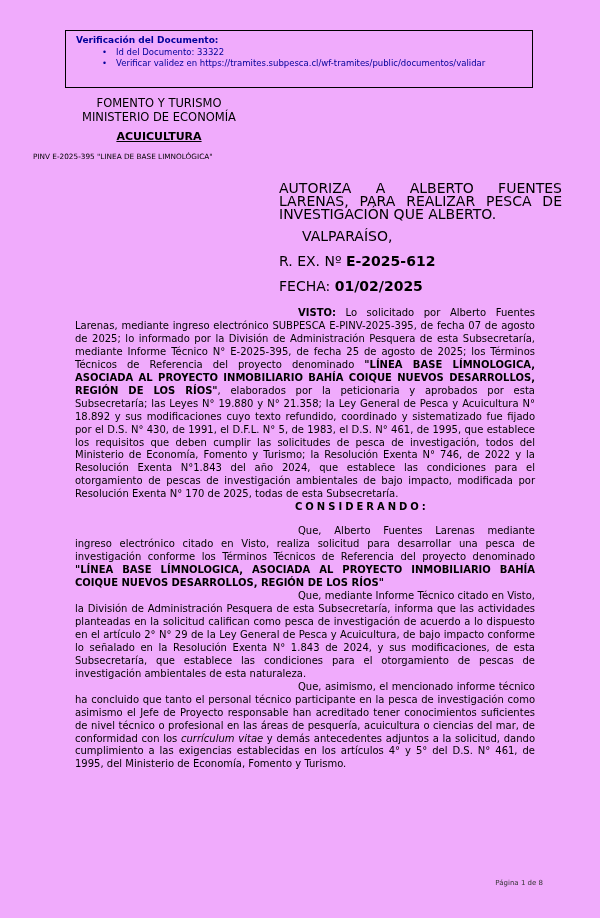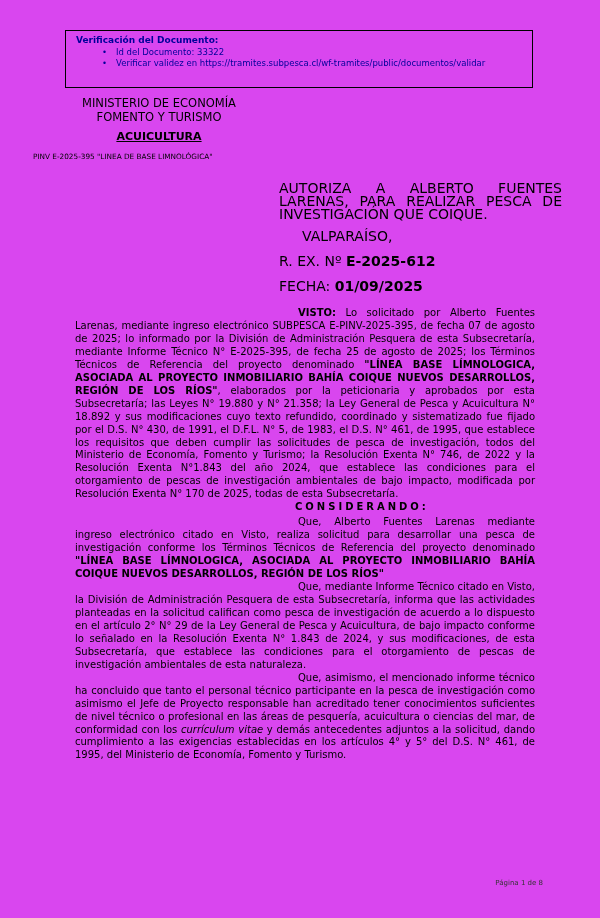--- a/index.html
+++ b/index.html
@@ -1,20 +1,20 @@
 <!DOCTYPE html>
 <html><head>
 <meta charset="utf-8">
 <style>
   html, body { margin: 0; padding: 0; background: #ffffff; }
   .page {
     position: relative;
     width: 600px;
     height: 918px;
-    background: #d946ef;
+    background: #f0abfc;
     font-family: "DejaVu Sans", "Liberation Sans", sans-serif;
     color: #000000;
     overflow: hidden;
   }
   
   .verify-box {
     position: absolute;
     left: 65px; top: 30px;
     width: 468px; height: 58px;
     box-sizing: border-box;
@@ -60,21 +60,21 @@
     line-height: 12.95px;
     text-align: justify;
   }
   .para { margin: 0; text-indent: 223px; }
   .considerando-heading {
     font-weight: bold;
     letter-spacing: 3px;
     padding-left: 220px;
     line-height: 12.95px;
   }
-  .para.after-heading { margin-top: 2px; }
+  .para.after-heading { margin-top: 11px; }
   
   .page-footer {
     position: absolute;
     top: 879px; right: 57px;
     font-size: 7px;
     color: #333333;
   }
 </style>
 </head>
 <body>
@@ -83,35 +83,35 @@
 
   <div class="verify-box">
     <div class="verify-title">Verificación del Documento:</div>
     <ul class="verify-list">
       <li class="verify-item"><span class="verify-bullet">•</span><span>Id del Documento: 33322</span></li>
       <li class="verify-item"><span class="verify-bullet">•</span><span>Verificar validez en https://tramites.subpesca.cl/wf-tramites/public/documentos/validar</span></li>
     </ul>
   </div>
 
   <div class="ministry-block">
+    <div class="ministry-line">FOMENTO Y TURISMO</div>
     <div class="ministry-line">MINISTERIO DE ECONOMÍA</div>
-    <div class="ministry-line">FOMENTO Y TURISMO</div>
     <div class="subsec-block">
       <div class="subsec-line">ACUICULTURA</div>
     </div>
     <div class="pinv-line">PINV E-2025-395 "LINEA DE BASE LIMNOLÓGICA"</div>
   </div>
 
   <div class="subject-block">
     <div class="subject-line">AUTORIZA A ALBERTO FUENTES</div>
     <div class="subject-line">LARENAS, PARA REALIZAR PESCA DE</div>
-    <div class="subject-line last">INVESTIGACIÓN QUE COIQUE.</div>
+    <div class="subject-line last">INVESTIGACIÓN QUE ALBERTO.</div>
     <div class="city-line">VALPARAÍSO,</div>
     <div class="rex-line"><span>R. EX. Nº </span><span class="b">E-2025-612</span></div>
-    <div class="fecha-line"><span>FECHA: </span><span class="b">01/09/2025</span></div>
+    <div class="fecha-line"><span>FECHA: </span><span class="b">01/02/2025</span></div>
   </div>
 
   <div class="body-block">
     <p class="para"><span class="b">VISTO:</span><span> Lo solicitado por Alberto Fuentes Larenas, mediante ingreso electrónico SUBPESCA E-PINV-2025-395, de fecha 07 de agosto de 2025; lo informado por la División de Administración Pesquera de esta Subsecretaría, mediante Informe Técnico N° E-2025-395, de fecha 25 de agosto de 2025; los Términos Técnicos de Referencia del proyecto denominado </span><span class="b">"LÍNEA BASE LÍMNOLOGICA, ASOCIADA AL PROYECTO INMOBILIARIO BAHÍA COIQUE NUEVOS DESARROLLOS, REGIÓN DE LOS RÍOS"</span><span>, elaborados por la peticionaria y aprobados por esta Subsecretaría; las Leyes N° 19.880 y N° 21.358; la Ley General de Pesca y Acuicultura N° 18.892 y sus modificaciones cuyo texto refundido, coordinado y sistematizado fue fijado por el D.S. N° 430, de 1991, el D.F.L. N° 5, de 1983, el D.S. N° 461, de 1995, que establece los requisitos que deben cumplir las solicitudes de pesca de investigación, todos del Ministerio de Economía, Fomento y Turismo; la Resolución Exenta N° 746, de 2022 y la Resolución Exenta N°1.843 del año 2024, que establece las condiciones para el otorgamiento de pescas de investigación ambientales de bajo impacto, modificada por Resolución Exenta N° 170 de 2025, todas de esta Subsecretaría.</span></p>
     <div class="considerando-heading">CONSIDERANDO:</div>
     <p class="para after-heading"><span>Que, Alberto Fuentes Larenas mediante ingreso electrónico citado en Visto, realiza solicitud para desarrollar una pesca de investigación conforme los Términos Técnicos de Referencia del proyecto denominado </span><span class="b">"LÍNEA BASE LÍMNOLOGICA, ASOCIADA AL PROYECTO INMOBILIARIO BAHÍA COIQUE NUEVOS DESARROLLOS, REGIÓN DE LOS RÍOS"</span></p>
     <p class="para">Que, mediante Informe Técnico citado en Visto, la División de Administración Pesquera de esta Subsecretaría, informa que las actividades planteadas en la solicitud califican como pesca de investigación de acuerdo a lo dispuesto en el artículo 2° N° 29 de la Ley General de Pesca y Acuicultura, de bajo impacto conforme lo señalado en la Resolución Exenta N° 1.843 de 2024, y sus modificaciones, de esta Subsecretaría, que establece las condiciones para el otorgamiento de pescas de investigación ambientales de esta naturaleza.</p>
     <p class="para"><span>Que, asimismo, el mencionado informe técnico ha concluido que tanto el personal técnico participante en la pesca de investigación como asimismo el Jefe de Proyecto responsable han acreditado tener conocimientos suficientes de nivel técnico o profesional en las áreas de pesquería, acuicultura o ciencias del mar, de conformidad con los </span><span class="i">currículum vitae</span><span> y demás antecedentes adjuntos a la solicitud, dando cumplimiento a las exigencias establecidas en los artículos 4° y 5° del D.S. N° 461, de 1995, del Ministerio de Economía, Fomento y Turismo.</span></p>
   </div>
 

